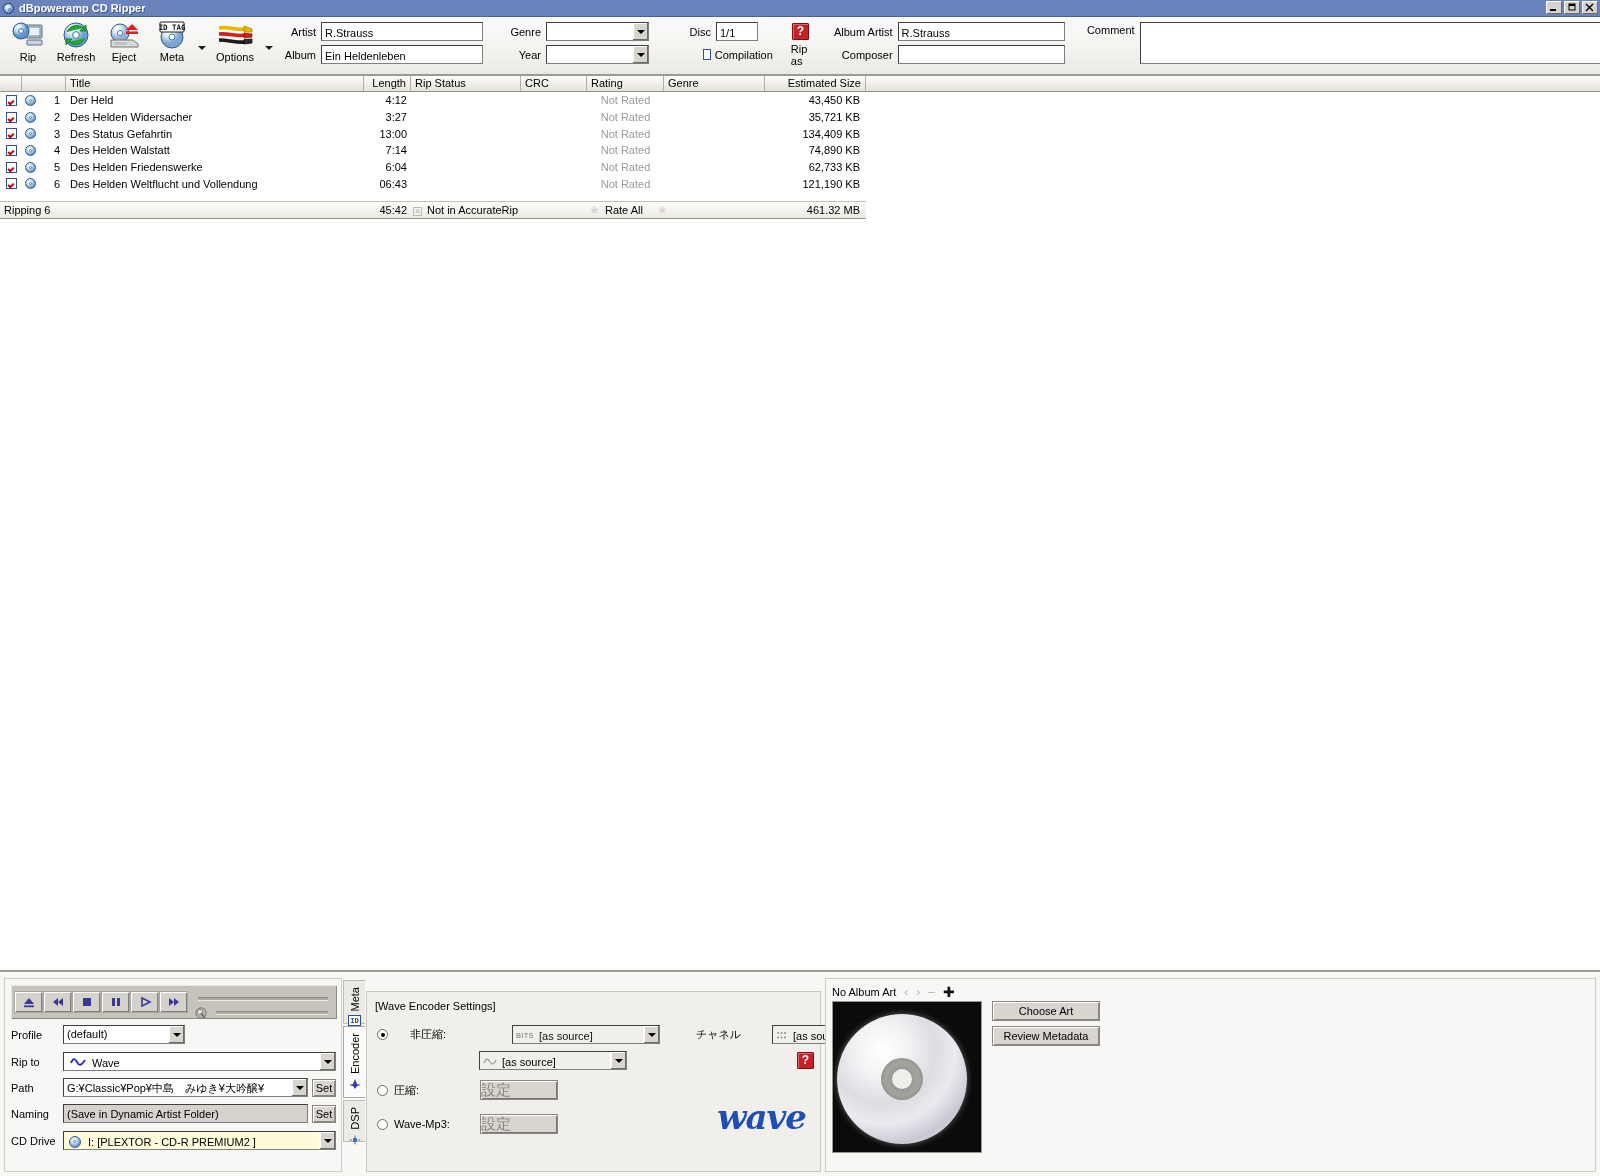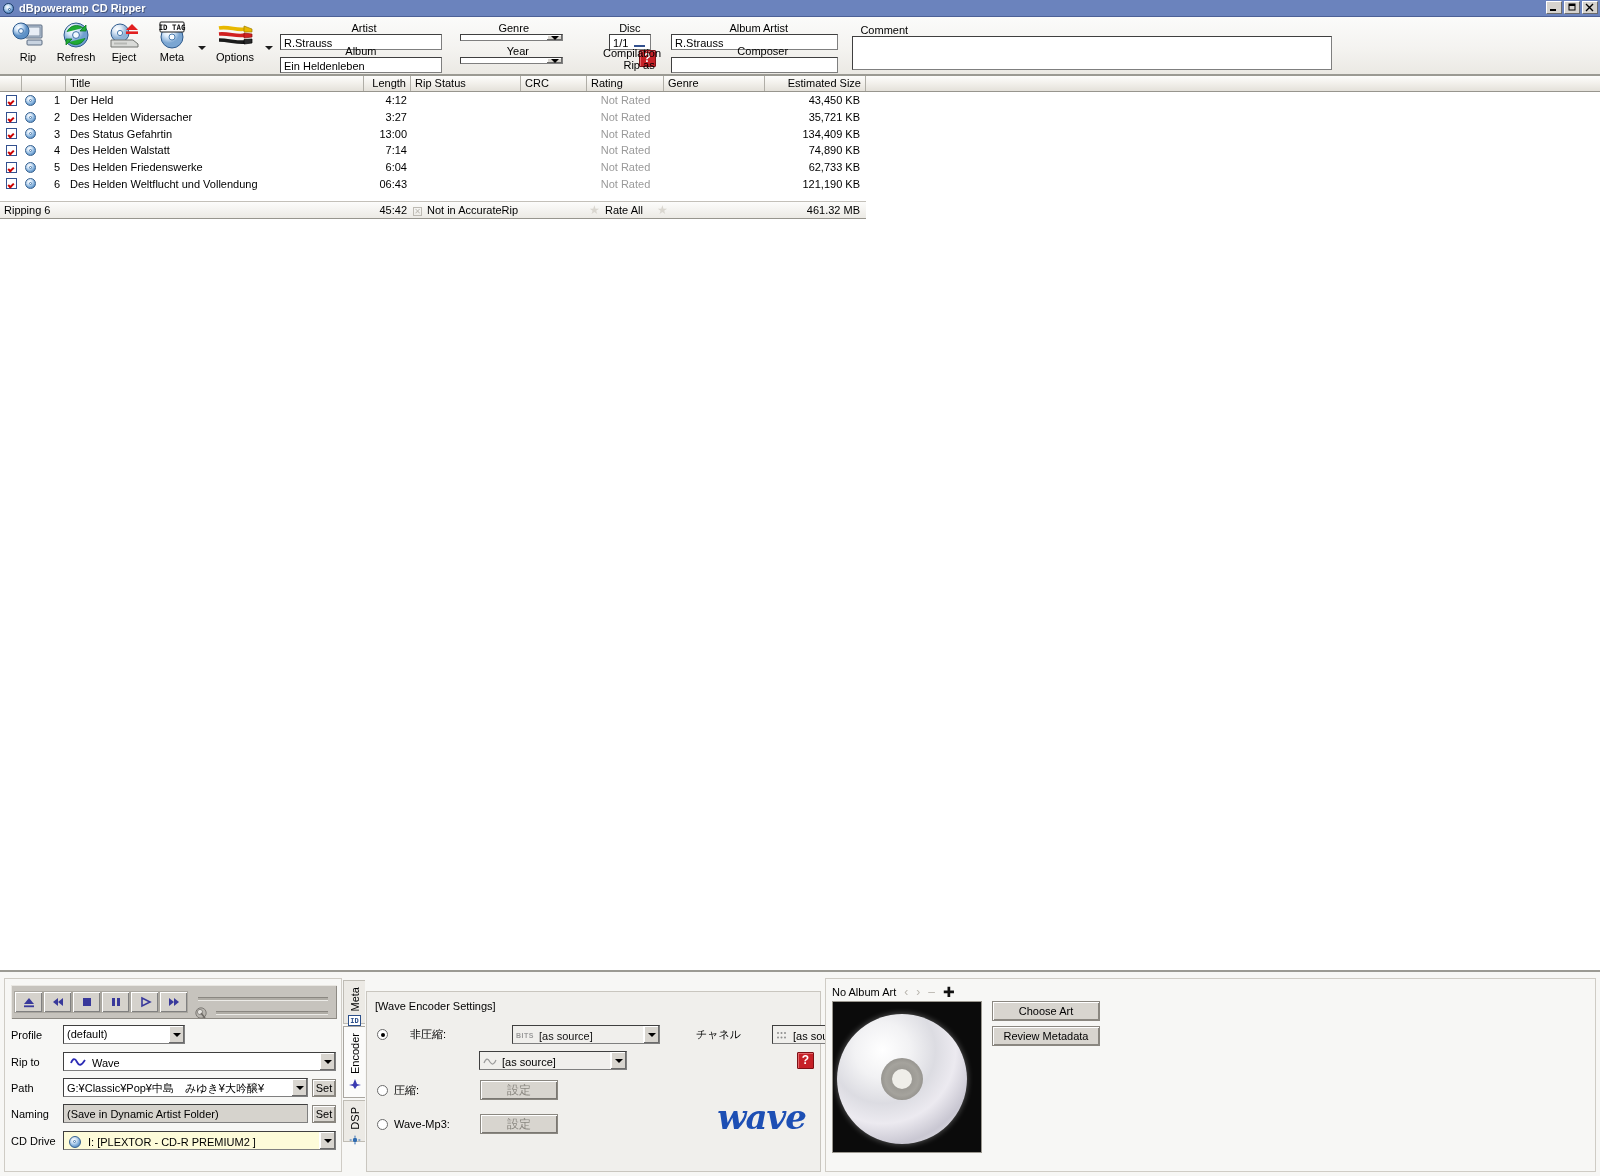--- a/index.html
+++ b/index.html
@@ -53,21 +53,21 @@
   .tool-btn .t-label{font-size:11px;margin-top:1px;}
   .tool-icon{height:30px;display:flex;align-items:center;justify-content:center;}
   .tool-caret{
     width:11px;height:55px;display:flex;align-items:center;justify-content:center;
     padding-top:6px;box-sizing:border-box;
   }
   .caret{width:0;height:0;border-left:4px solid transparent;border-right:4px solid transparent;border-top:4px solid #1d1d1d;}
   
   .meta-area{display:flex;align-items:flex-start;padding-top:5px;flex:1;}
   .meta-col{display:flex;flex-direction:column;gap:4px;}
-  .meta-row{display:flex;align-items:center;height:19px;flex-direction:column;}
+  .meta-row{display:flex;align-items:center;height:19px;}
   .meta-label{font-size:11px;text-align:right;padding-right:5px;white-space:nowrap;}
   .fld{
     background:#fff;border:1px solid #7f7f7f;border-top-color:#3f3f3f;border-left-color:#3f3f3f;
     box-sizing:border-box;height:19px;font-size:11px;padding:2px 2px 0 3px;
     font-family:"Liberation Sans",sans-serif;outline:none;
   }
   .combo{
     display:flex;height:19px;background:#fff;border:1px solid #7f7f7f;
     border-top-color:#3f3f3f;border-left-color:#3f3f3f;box-sizing:border-box;align-items:stretch;
   }
@@ -174,21 +174,21 @@
   .radio{
     width:11px;height:11px;border-radius:50%;background:#fff;border:1px solid #6b6b6b;
     box-sizing:border-box;display:inline-block;position:relative;flex:none;
   }
   .radio.on:after{
     content:"";position:absolute;left:2.5px;top:2.5px;width:4px;height:4px;border-radius:50%;background:#000;
   }
   .gbtn{
     background:#d8d5cf;border:1px solid #8a8780;
     box-shadow:inset 1px 1px 0 #fff, inset -1px -1px 0 #7a7772;
-    font-size:12px;text-align:center;color:#8a8780;box-sizing:border-box;
+    font-size:15px;text-align:left;color:#8a8780;box-sizing:border-box;
   }
   .wave-logo{
     font-family:"DejaVu Serif",serif;font-style:italic;font-weight:bold;
     font-size:34px;color:#1d4fb4;letter-spacing:-1px;
   }
   .artbox{background:#0b0b0b;border:1px solid #9a978f;box-sizing:border-box;position:relative;overflow:hidden;}
   .cd-art{
     position:absolute;border-radius:50%;
     background:
       radial-gradient(circle at 35% 28%,#ffffff 0%,#f2f2f4 22%,#dcdce2 42%,#eceaf0 58%,#c9c7d2 75%,#efeef2 92%);

